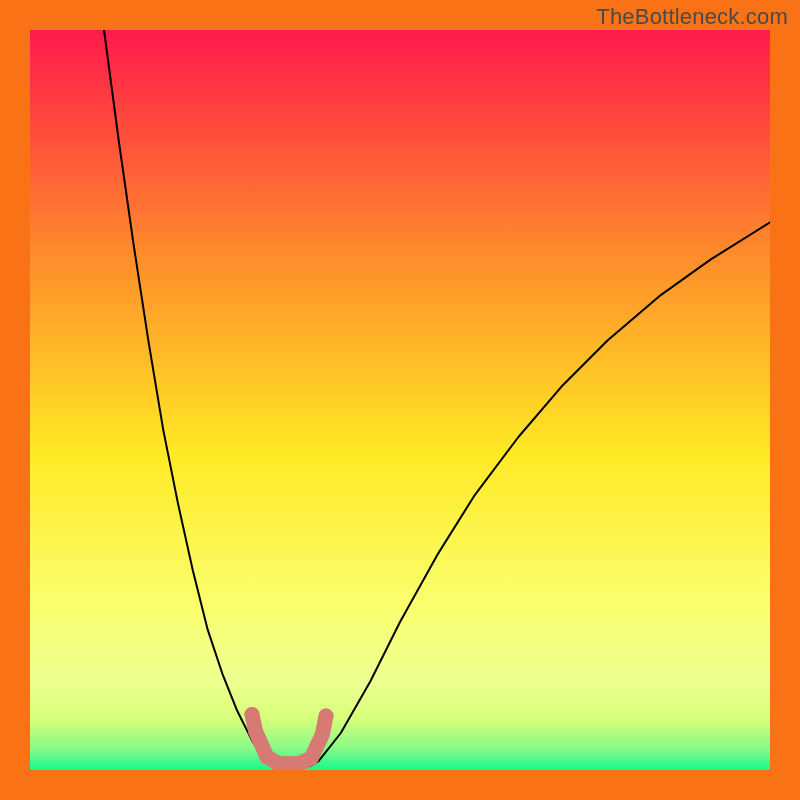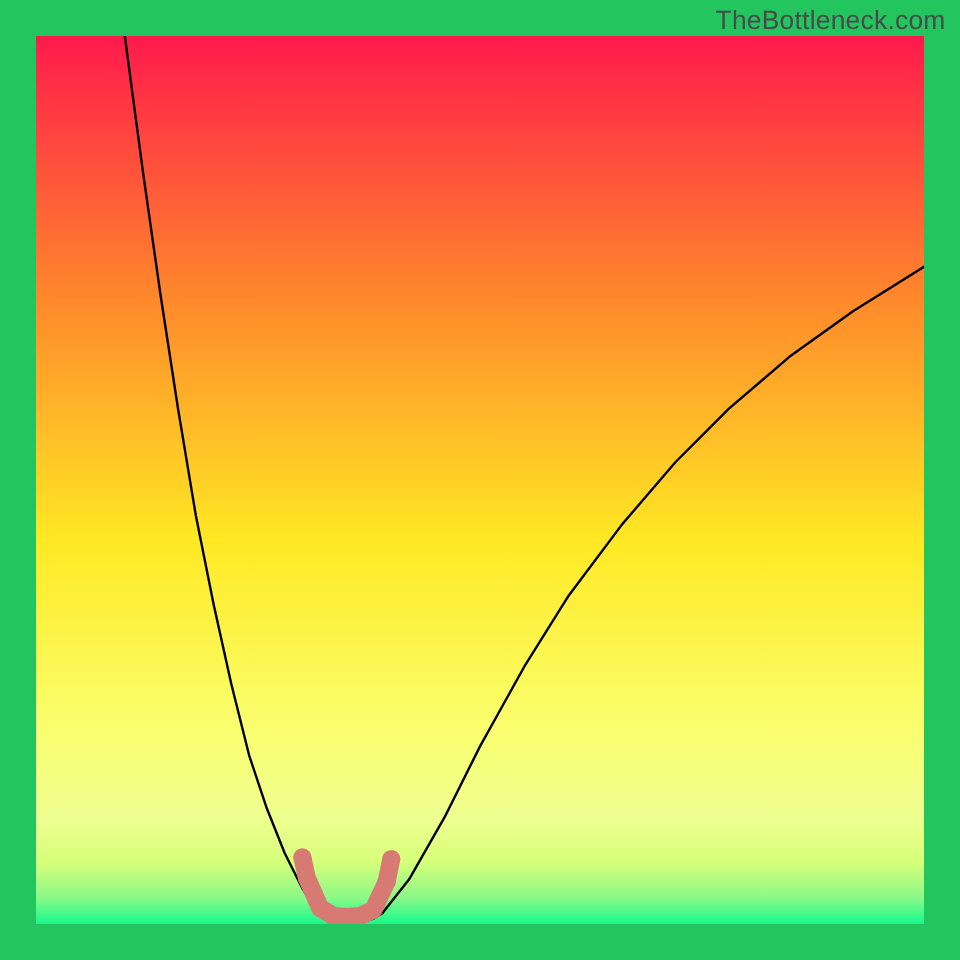--- a/index.html
+++ b/index.html
@@ -8,21 +8,21 @@
     width: 800px;
     height: 800px;
     overflow: hidden;
     background: #000;
     font-family: Arial, Helvetica, sans-serif;
   }
   .container {
     position: relative;
     width: 800px;
     height: 800px;
-    background: #22c55e;
+    background: #f97316;
   }
   .watermark {
     position: absolute;
     top: 4px;
     right: 12px;
     font-size: 22px;
     font-weight: 500;
     color: #4a4a4a;
     letter-spacing: 0.2px;
     z-index: 10;

